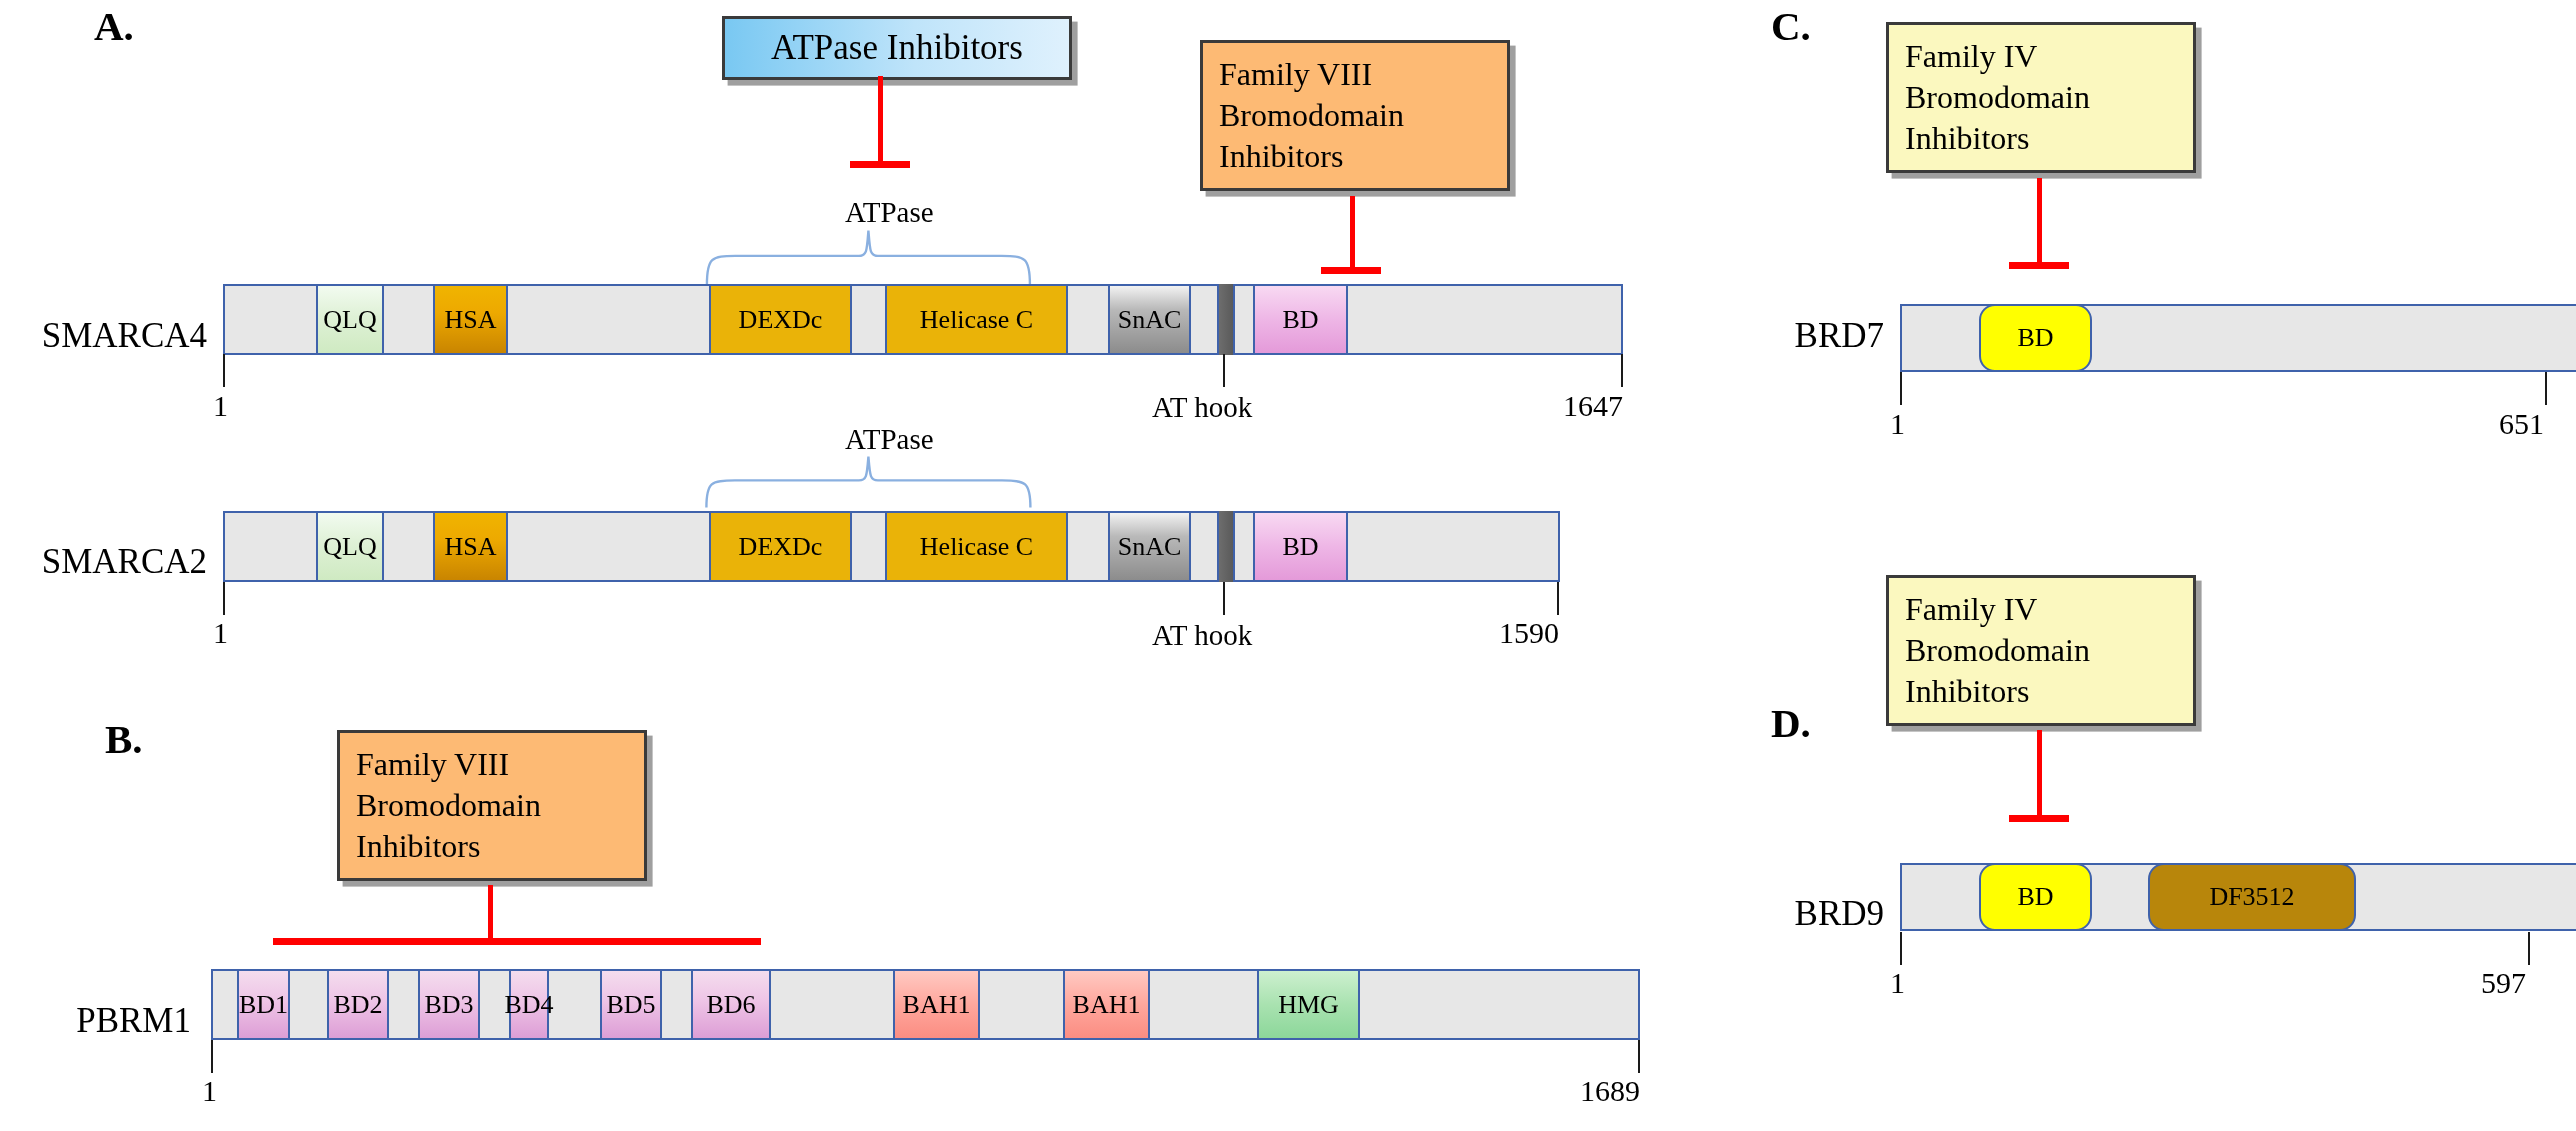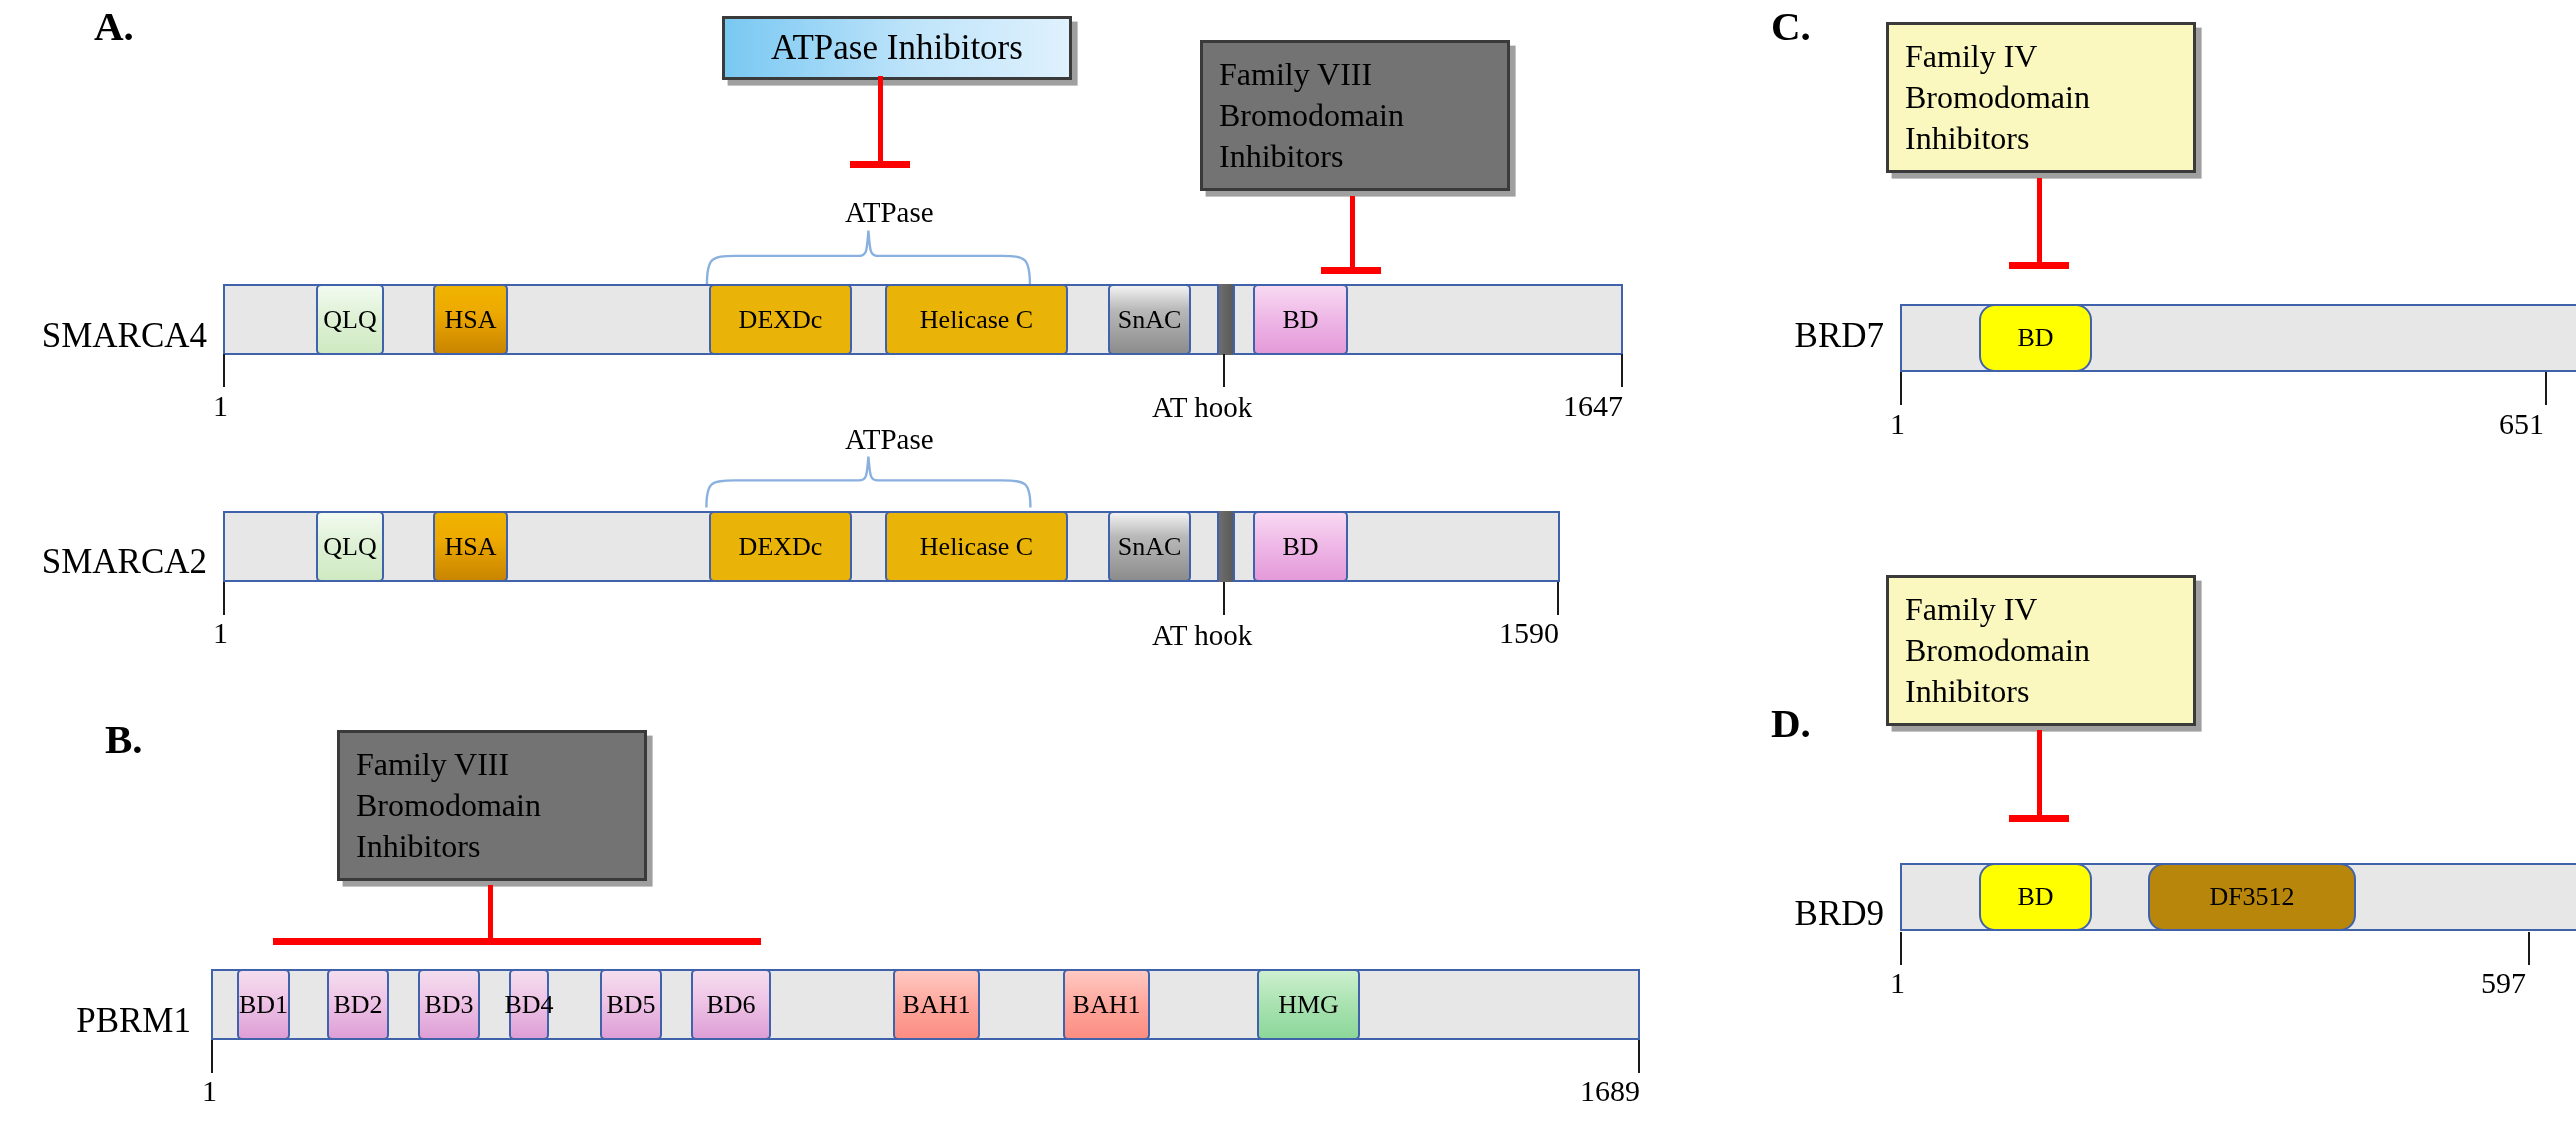--- a/index.html
+++ b/index.html
@@ -8,21 +8,21 @@
 
   .panel-letter{position:absolute;font-weight:bold;font-size:41px;line-height:1;}
 
   
   .prot-bar{position:absolute;background:#e7e7e7;border:2.4px solid #3f62ab;
             box-sizing:border-box;}
   .prot-label{position:absolute;font-size:35px;line-height:1;white-space:nowrap;text-align:right;}
 
   
   .dom{position:absolute;top:-1.6px;bottom:-1.6px;border:2.4px solid #3f62ab;
-       border-radius:5px;box-sizing:border-box;display:flex;align-items:center;
+       border-radius:0;box-sizing:border-box;display:flex;align-items:center;
        justify-content:center;font-size:26px;line-height:1;white-space:nowrap;
        overflow:visible;}
   .dom span{position:relative;z-index:3;}
 
   .d-qlq   {background:linear-gradient(to bottom,#f2fbf0 0%,#dff1d6 45%,#cfeac2 100%);}
   .d-hsa   {background:linear-gradient(to bottom,#f0b400 0%,#eda900 40%,#c98500 100%);}
   .d-blue  {background:#eab308;}
   .d-snac  {background:linear-gradient(to bottom,#f2f2f2 0%,#b9b9b9 35%,#8c8c8c 100%);}
   .d-bdpink{background:linear-gradient(to bottom,#f8d9f2 0%,#eeb6e6 50%,#e49ad9 100%);}
   .d-bdn   {background:linear-gradient(to bottom,#f4ddee 0%,#eec4e6 45%,#dd9ed6 100%);}
@@ -39,21 +39,21 @@
   .tick{position:absolute;width:2.4px;background:#1a1a1a;}
   .resnum{position:absolute;font-size:30px;line-height:1;white-space:nowrap;}
   .axis-label{position:absolute;font-size:29px;line-height:1;white-space:nowrap;}
 
   
   .callout{position:absolute;box-sizing:border-box;border:3.2px solid #3a3a3a;
            box-shadow:5.6px 5.6px 0 rgba(80,80,80,.55);
            font-size:32px;line-height:1.28;padding:11px 16px;}
   .c-blue {background:linear-gradient(to right,#79c8f2 0%,#bfe4fa 55%,#dff1fd 100%);
            display:flex;align-items:center;justify-content:center;font-size:35px;}
-  .c-pink {background:#737373;}
+  .c-pink {background:#fdba74;}
   .c-yell {background:#fbf8bf;}
 
   
   .inh-stem{position:absolute;width:4.8px;background:#ff0000;}
   .inh-cap {position:absolute;height:7.2px;background:#ff0000;}
 
   
   .brace{position:absolute;}
   .atpase-text{position:absolute;font-size:29px;line-height:1;white-space:nowrap;}
 </style>

